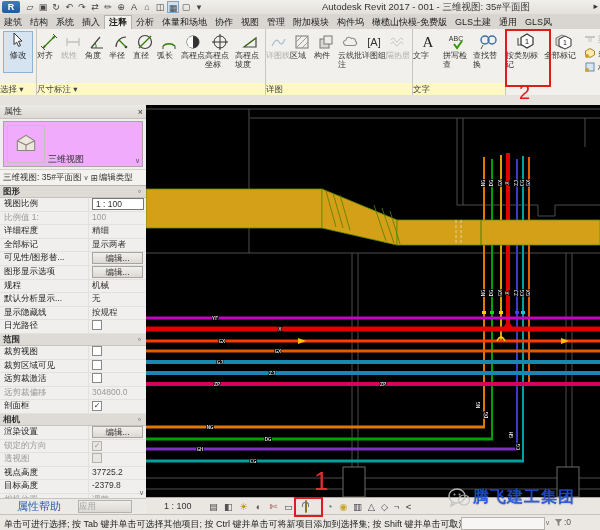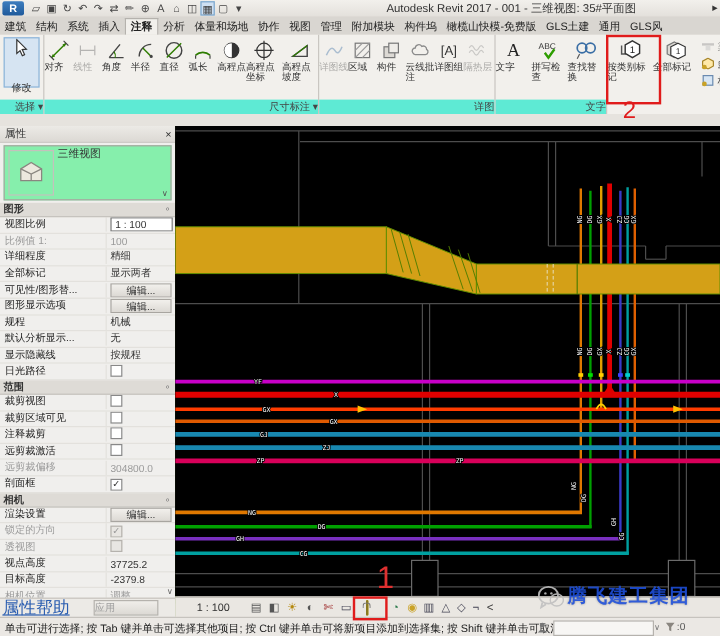--- a/index.html
+++ b/index.html
@@ -22,66 +22,66 @@
   
   #tabrow{left:0;top:14px;width:600px;height:15px;background:#d9d6d1;display:flex;align-items:flex-end}
   .tab{padding:0 4px;font-size:9px;line-height:14px;color:#222;white-space:nowrap}
   .tab.active{background:#f2f0ec;border:1px solid #b5b2ad;border-bottom:none;line-height:13px;font-weight:bold}
 
   
   #ribbon{left:0;top:29px;width:600px;height:66px;background:#f2f0ec;border-bottom:1px solid #c6c3be;
           display:flex}
   .rpanel{height:66px;border-right:1px solid #c9c6c1;position:relative;flex:none}
   .rtools{height:53px;display:flex;align-items:flex-start;padding-top:1px}
-  .rpanel-label{position:absolute;left:0;right:0;bottom:0;height:12px;background:#5eead4;
-                font-size:8.5px;color:#444;text-align:right;line-height:12px;white-space:nowrap;overflow:hidden}
+  .rpanel-label{position:absolute;left:0;right:0;bottom:0;height:12px;background:#fef9c3;
+                font-size:8.5px;color:#444;text-align:left;line-height:12px;white-space:nowrap;overflow:hidden}
   .rbtn{width:24px;display:flex;flex-direction:column;align-items:center;cursor:default}
   .rbtn .ricon{height:20px;display:flex;align-items:center;justify-content:center;margin-top:2px}
   .rbtn .rlabel{font-size:8px;line-height:8.5px;color:#333;text-align:left;width:24px;word-break:break-all}
   .rbtn.disabled{opacity:.38}
   .rbtn.wide{width:30px}.rbtn.wide .rlabel{width:30px}
   .rbtn.big{width:38px}.rbtn.big .rlabel{width:38px}
   #modify-btn{width:28px;height:40px;margin:2px 3px 0 3px;background:#d6e4f2;border:1px solid #8cb4d8;
               display:flex;flex-direction:column;align-items:center}
-  #modify-btn .rlabel{font-size:8.5px;color:#333;margin-top:20px}
+  #modify-btn .rlabel{font-size:8.5px;color:#333;margin-top:2px}
   .smallcol{display:flex;flex-direction:column;justify-content:flex-start;gap:2px;padding-top:3px;margin-left:2px}
   .srow{display:flex;align-items:center;gap:2px;height:12px;white-space:nowrap}
   .srow .slabel{font-size:8px;color:#333}
   .srow.disabled{opacity:.4}
   #optionsbar{left:0;top:95px;width:600px;height:10px;background:#e6e3de;border-bottom:1px solid #b9b6b1}
 
   
   #props{left:0;top:105px;width:146px;height:409px;background:#f0efed;border-right:2px solid #4d7c0f;
          font-size:8.5px;color:#333}
   #props-header{height:13px;background:linear-gradient(#eceae6,#dcd9d4);border-bottom:1px solid #c6c3be;
                 padding-left:4px;line-height:13px;font-size:9px}
   #props-close{position:absolute;right:3px;top:1px;font-size:9px;color:#333}
-  #type-selector{margin:2px 3px;height:44px;background:#86efac;border:1px solid #a8a5a0;display:flex;align-items:flex-start}
+  #type-selector{margin:2px 3px;height:44px;background:#f0abfc;border:1px solid #a8a5a0;display:flex;align-items:flex-end}
   #type-thumb{width:36px;height:36px;border:1px solid #c4c1bc;margin:3px;display:flex;align-items:center;justify-content:center}
   #type-name{font-size:9px}
   #type-dd{position:absolute;right:6px;top:52px;font-size:7px;color:#555}
   #instance-row{height:15px;display:flex;align-items:center;border-top:1px solid #d5d2cd;border-bottom:1px solid #b9b6b1;background:#f4f2ef;overflow:hidden;white-space:nowrap}
   #instance-name{font-size:8.5px;padding-left:3px;max-width:92px;overflow:hidden}
   #instance-dd{font-size:7px;color:#555;margin:0 2px}
   #edit-type{display:flex;align-items:center;gap:1px;font-size:8.5px;overflow:hidden}
   .sect{height:11px;background:#dedbd6;border-bottom:1px solid #c6c3be;font-weight:bold;line-height:11px;
         padding-left:3px;position:relative}
   .sect .pin{position:absolute;right:4px;top:0;font-weight:normal;color:#777;font-size:8px}
-  .prow{height:12.6px;display:flex;border-bottom:1px solid #e3e1dd;align-items:center}
+  .prow{height:12.6px;display:flex;border-bottom:1px solid #e3e1dd;}
   .pl{width:84px;padding-left:4px;overflow:hidden;white-space:nowrap;border-right:1px solid #e3e1dd;color:#222}
   .pv{flex:1;padding-left:3px;overflow:hidden;white-space:nowrap;position:relative}
   .pv.dis,.pl.dis{color:#9a9a9a}
   .pv .inbox{display:block;background:#fff;border:1px solid #777;height:10px;line-height:10px;padding-left:3px;margin-right:2px}
   .pv .pbtn{display:block;background:linear-gradient(#f2f0ec,#dcd9d4);border:1px solid #a8a5a0;height:10px;
             line-height:10px;text-align:center;margin-right:3px;color:#333}
   .cb{width:8px;height:8px;border:1px solid #888;background:#fff;display:inline-block;line-height:7px;font-size:8px;text-align:center;color:#333}
   .cb.dis{background:#e8e6e2;color:#999;border-color:#b5b2ad}
   #props-footer{position:absolute;left:0;bottom:0;width:100%;height:15px;border-top:1px solid #c6c3be;
                 background:#eceae6;display:flex;align-items:center;justify-content:space-between}
-  #props-help{color:#2a5db0;text-decoration:underline;font-size:14px;margin-left:2px}
+  #props-help{color:#2a5db0;font-size:11px;margin-left:17px}
   #apply-btn{width:52px;height:11px;background:linear-gradient(#f0eeea,#dcd9d4);border:1px solid #b5b2ad;
              color:#a0a0a0;font-size:8.5px;text-align:left;line-height:11px;margin-right:14px}
   .scrollmark{position:absolute;right:2px;font-size:7px;color:#666}
 
   
   #canvas{left:146px;top:105px;width:454px;height:392px;background:#000}
 
   
   #viewbar{left:146px;top:497px;width:454px;height:17px;background:#eae7e2;border-top:1px solid #aeaba5;
            font-size:9px;color:#333}
@@ -415,20 +415,28 @@
   <div id="type-selector">
     <span id="type-thumb">
       <svg width="26" height="26" viewBox="0 0 24 24">
           <path d="M4 9 L12 4 L20 9 L20 18 L4 18 Z" fill="#ece8de" stroke="#8a8680"></path>
           <path d="M4 9 L12 13 L20 9 M12 13 L12 18" stroke="#8a8680" fill="none"></path>
         </svg>
     </span>
     <span id="type-name">三维视图</span>
   </div>
   <div id="type-dd" class="abs">∨</div>
+  <div id="instance-row">
+    <span id="instance-name">三维视图: 35#平面图</span>
+    <span id="instance-dd">∨</span>
+    <span id="edit-type">
+      <span>⊞</span>
+      <span>编辑类型</span>
+    </span>
+  </div>
   <div id="props-rows">
       <div class="sect">图形<span class="pin">∘</span></div>
       <div class="prow">
         <div class="pl">视图比例</div>
         <div class="pv">
           <span class="inbox">1 : 100</span>
         </div>
       </div>
       <div class="prow">
         <div class="pl dis">比例值 1:</div>
@@ -470,24 +478,20 @@
         <div class="pl">日光路径</div>
         <div class="pv"><span class="cb"></span></div>
       </div>
       <div class="sect">范围<span class="pin">∘</span></div>
       <div class="prow">
         <div class="pl">裁剪视图</div>
         <div class="pv"><span class="cb"></span></div>
       </div>
       <div class="prow">
         <div class="pl">裁剪区域可见</div>
-        <div class="pv"><span class="cb"></span></div>
-      </div>
-      <div class="prow">
-        <div class="pl">注释裁剪</div>
         <div class="pv"><span class="cb"></span></div>
       </div>
       <div class="prow">
         <div class="pl">远剪裁激活</div>
         <div class="pv"><span class="cb"></span></div>
       </div>
       <div class="prow">
         <div class="pl dis">远剪裁偏移</div>
         <div class="pv dis">304800.0</div>
       </div>

